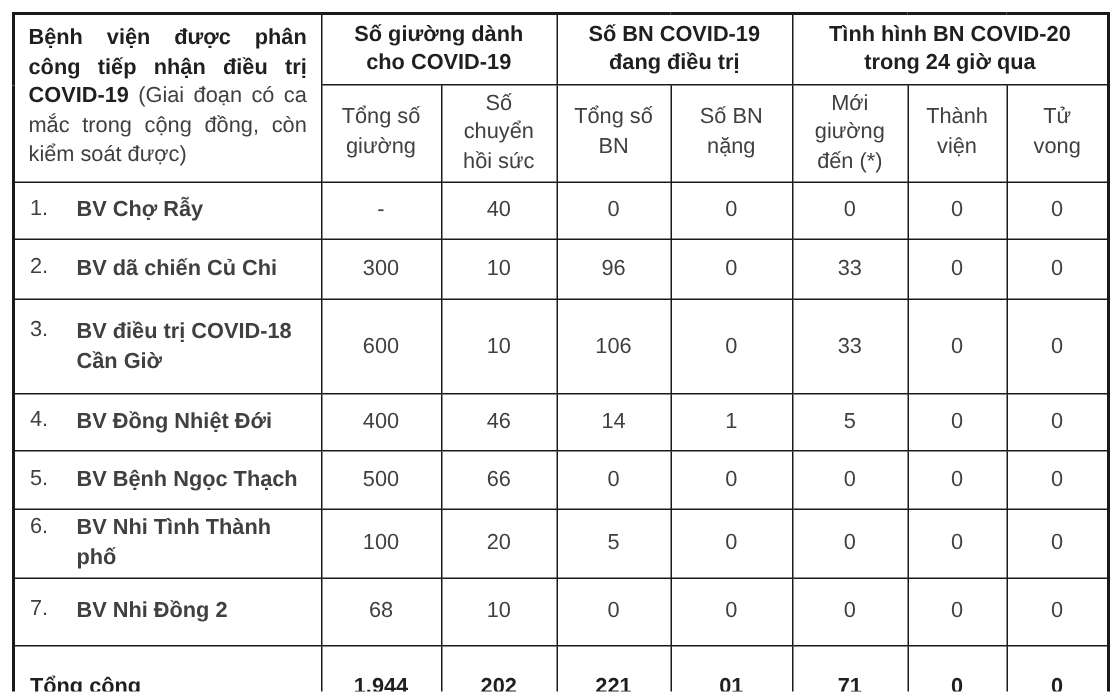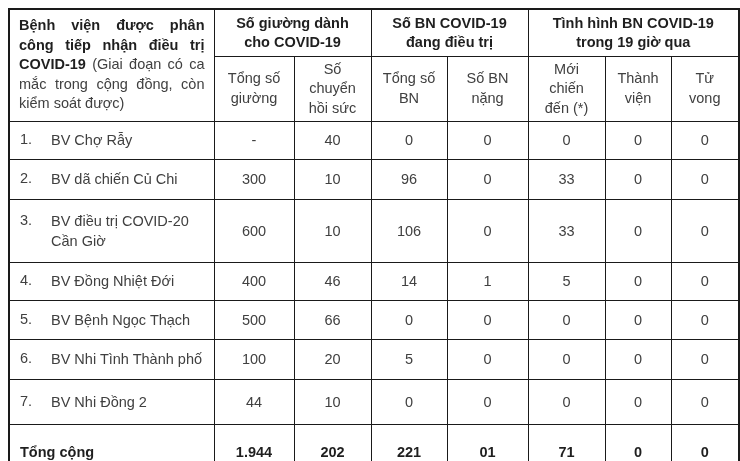--- a/index.html
+++ b/index.html
@@ -60,21 +60,21 @@
     color:var(--text);
     padding:2px 8px;
     line-height:1.35;
   }
   td.namecol{
     text-align:left;
     padding:2px 4px 2px 10px;
   }
   .namewrap{display:flex;align-items:flex-start;}
   .idx{flex:0 0 31px;}
-  .nm{flex:1 1 auto;line-height:1.4;}
+  .nm{flex:1 1 auto;line-height:1.4;font-weight:bold;}
   tr.r1 td{height:33px;}
   tr.r2 td{height:35px;}
   tr.r3 td{height:58px;}
   tr.r4 td{height:33px;}
   tr.r5 td{height:34px;}
   tr.r6 td{height:35px;}
   tr.r7 td{height:40px;}
   tr.total td{
     height:51px;
     font-weight:bold;
@@ -94,28 +94,28 @@
     <col class="c5">
       <col class="c6">
       <col class="c7">
       <col class="c8">
   </colgroup>
   <thead>
     <tr>
       <th class="corner" rowspan="2"><span class="t1">Bệnh viện được phân công tiếp nhận điều trị COVID-19</span> <span class="t2">(Giai đoạn có ca mắc trong cộng đồng, còn kiểm soát được)</span></th>
       <th class="group" colspan="2">Số giường dành cho COVID-19</th>
       <th class="group" colspan="2">Số BN COVID-19 đang điều trị</th>
-      <th class="group" colspan="3">Tình hình BN COVID-19 trong 19 giờ qua</th>
+      <th class="group" colspan="3">Tình hình BN COVID-20 trong 24 giờ qua</th>
     </tr>
     <tr>
       <th class="sub">Tổng số giường</th>
       <th class="sub">Số chuyển hồi sức</th>
       <th class="sub">Tổng số BN</th>
       <th class="sub">Số BN nặng</th>
-      <th class="sub">Mới chiến đến (*)</th>
+      <th class="sub">Mới giường đến (*)</th>
       <th class="sub">Thành viện</th>
       <th class="sub">Tử vong</th>
     </tr>
   </thead>
   <tbody>
     <tr class="r1">
       <td class="namecol">
           <div class="namewrap">
             <span class="idx">1.</span>
             <span class="nm">BV Chợ Rẫy</span>
@@ -141,21 +141,21 @@
       <td>96</td>
       <td>0</td>
       <td>33</td>
       <td>0</td>
       <td>0</td>
     </tr>
     <tr class="r3">
       <td class="namecol">
           <div class="namewrap">
             <span class="idx">3.</span>
-            <span class="nm">BV điều trị COVID-20 Cần Giờ</span>
+            <span class="nm">BV điều trị COVID-18 Cần Giờ</span>
           </div>
         </td>
       <td>600</td>
       <td>10</td>
       <td>106</td>
       <td>0</td>
       <td>33</td>
       <td>0</td>
       <td>0</td>
     </tr>
@@ -204,21 +204,21 @@
       <td>0</td>
       <td>0</td>
     </tr>
     <tr class="r7">
       <td class="namecol">
           <div class="namewrap">
             <span class="idx">7.</span>
             <span class="nm">BV Nhi Đồng 2</span>
           </div>
         </td>
-      <td>44</td>
+      <td>68</td>
       <td>10</td>
       <td>0</td>
       <td>0</td>
       <td>0</td>
       <td>0</td>
       <td>0</td>
     </tr>
     <tr class="total">
       <td class="namecol">Tổng cộng</td>
       <td>1.944</td>

